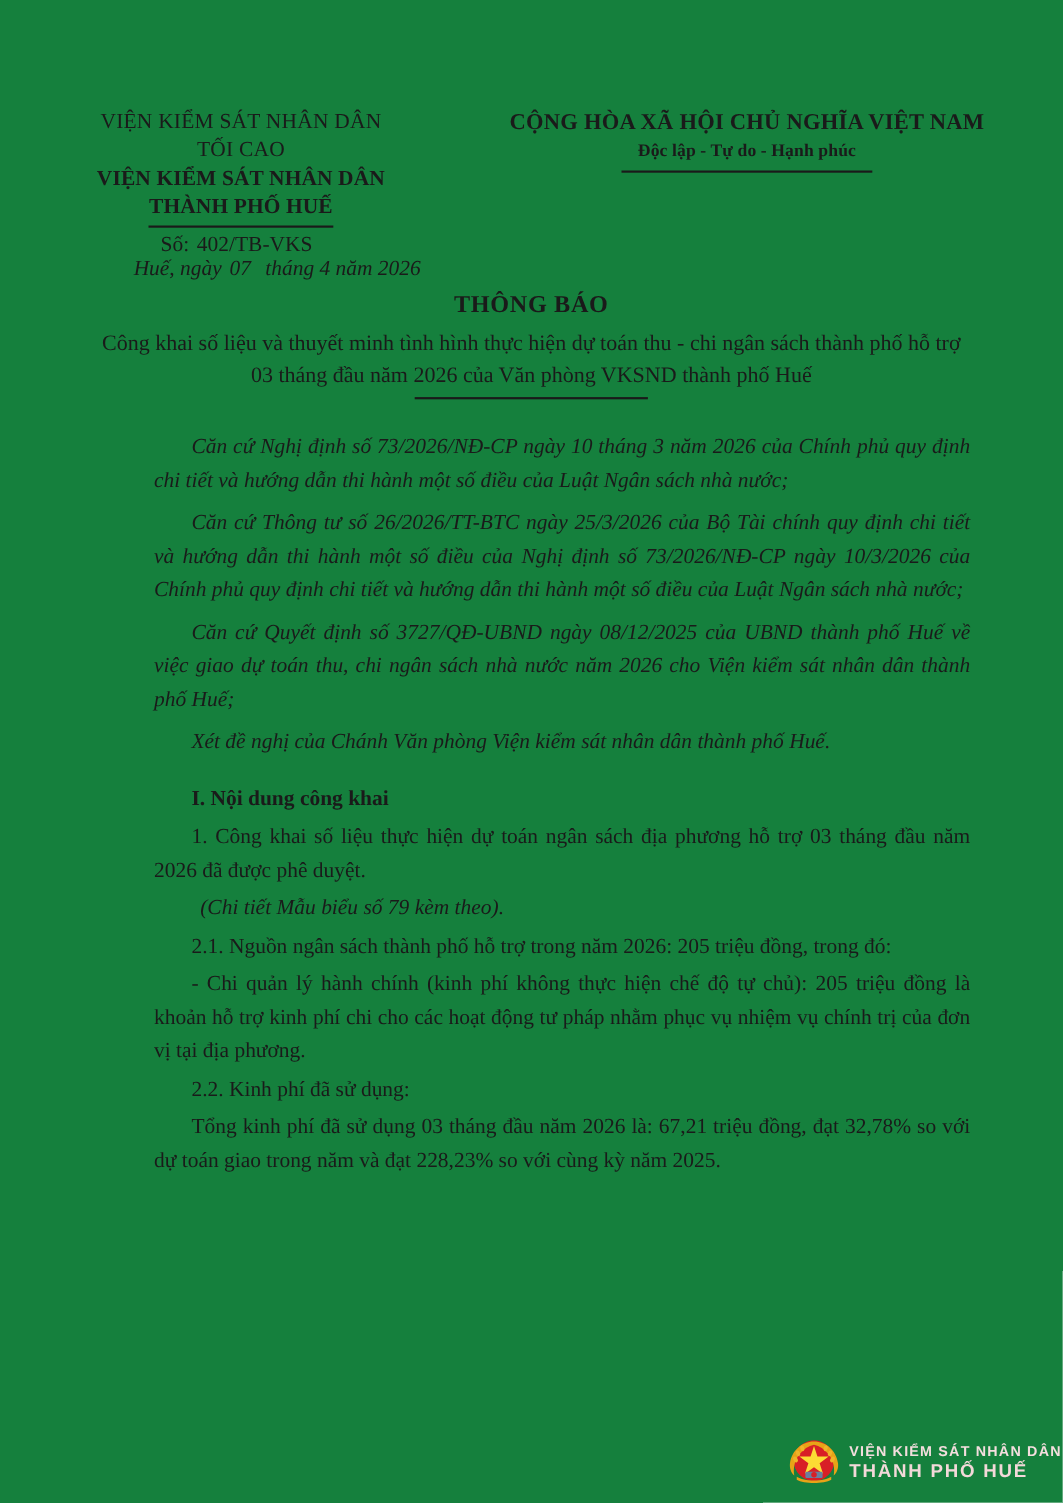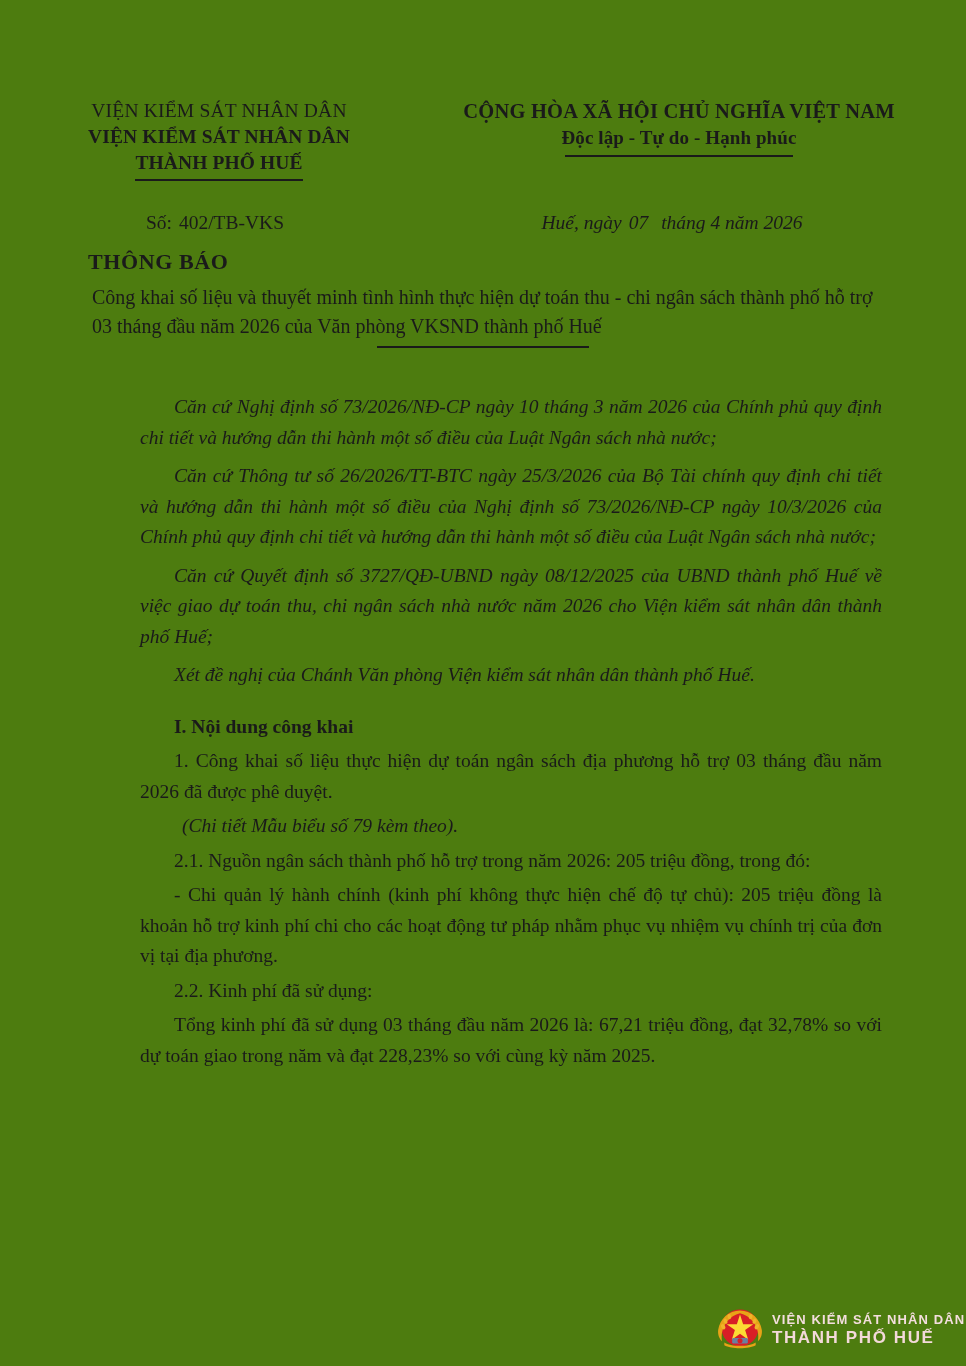--- a/index.html
+++ b/index.html
@@ -12,21 +12,21 @@
     height: 1366px;
     position: relative;
     overflow: hidden;
     font-family: "Liberation Serif", "DejaVu Serif", serif;
     color: #1a1a1a;
   }
 
   .page {
     position: absolute;
     inset: 0;
-    background: #4d7c0f;
+    background: #15803d;
   }
 
   
   .header {
     position: absolute;
     top: 98px;
     left: 0;
     width: 966px;
     display: flex;
     align-items: flex-start;
@@ -60,39 +60,40 @@
     background: #1a1a1a;
     margin: 3px auto 0;
   }
   .nation-line1 {
     font-size: 20.5px;
     font-weight: bold;
     line-height: 27px;
     letter-spacing: .2px;
   }
   .nation-line2 {
-    font-size: 19px;
+    font-size: 16px;
     font-weight: bold;
     line-height: 26px;
     letter-spacing: .1px;
   }
   .rule-nation {
     width: 228px;
     height: 2px;
     background: #1a1a1a;
     margin: 4px auto 0;
   }
 
   
   .meta-row {
     position: absolute;
     top: 212px;
     left: 0;
     width: 966px;
     display: flex;
+    flex-direction: column;
   }
   .meta-left {
     width: 420px;
     text-align: center;
     padding-left: 10px;
     box-sizing: border-box;
     font-size: 19.5px;
   }
   .meta-right {
     width: 546px;
@@ -101,24 +102,24 @@
     box-sizing: border-box;
     font-size: 19.5px;
     font-style: italic;
   }
   .sp-wide { display: inline-block; width: 7px; }
   .sp-xwide { display: inline-block; width: 13px; }
 
   
   .title-block {
     position: absolute;
-    top: 247px;
+    top: 262px;
     left: 88px;
     width: 790px;
-    text-align: left;
+    text-align: center;
   }
   .doc-title {
     font-size: 22px;
     font-weight: bold;
     letter-spacing: .6px;
     line-height: 30px;
   }
   .doc-subtitle {
     font-size: 20px;
     line-height: 29px;
@@ -210,20 +211,21 @@
   }
 </style>
 </head>
 <body>
 
 <div class="page">
 
   <div class="header">
     <div class="header-left">
       <div class="org-top">VIỆN KIỂM SÁT NHÂN DÂN</div>
+      <div class="org-top">TỐI CAO</div>
       <div class="org-bold">VIỆN KIỂM SÁT NHÂN DÂN</div>
       <div class="org-bold">THÀNH PHỐ HUẾ</div>
       <div class="rule-org"></div>
     </div>
     <div class="header-right">
       <div class="nation-line1">CỘNG HÒA XÃ HỘI CHỦ NGHĨA VIỆT NAM</div>
       <div class="nation-line2">Độc lập - Tự do - Hạnh phúc</div>
       <div class="rule-nation"></div>
     </div>
   </div>

